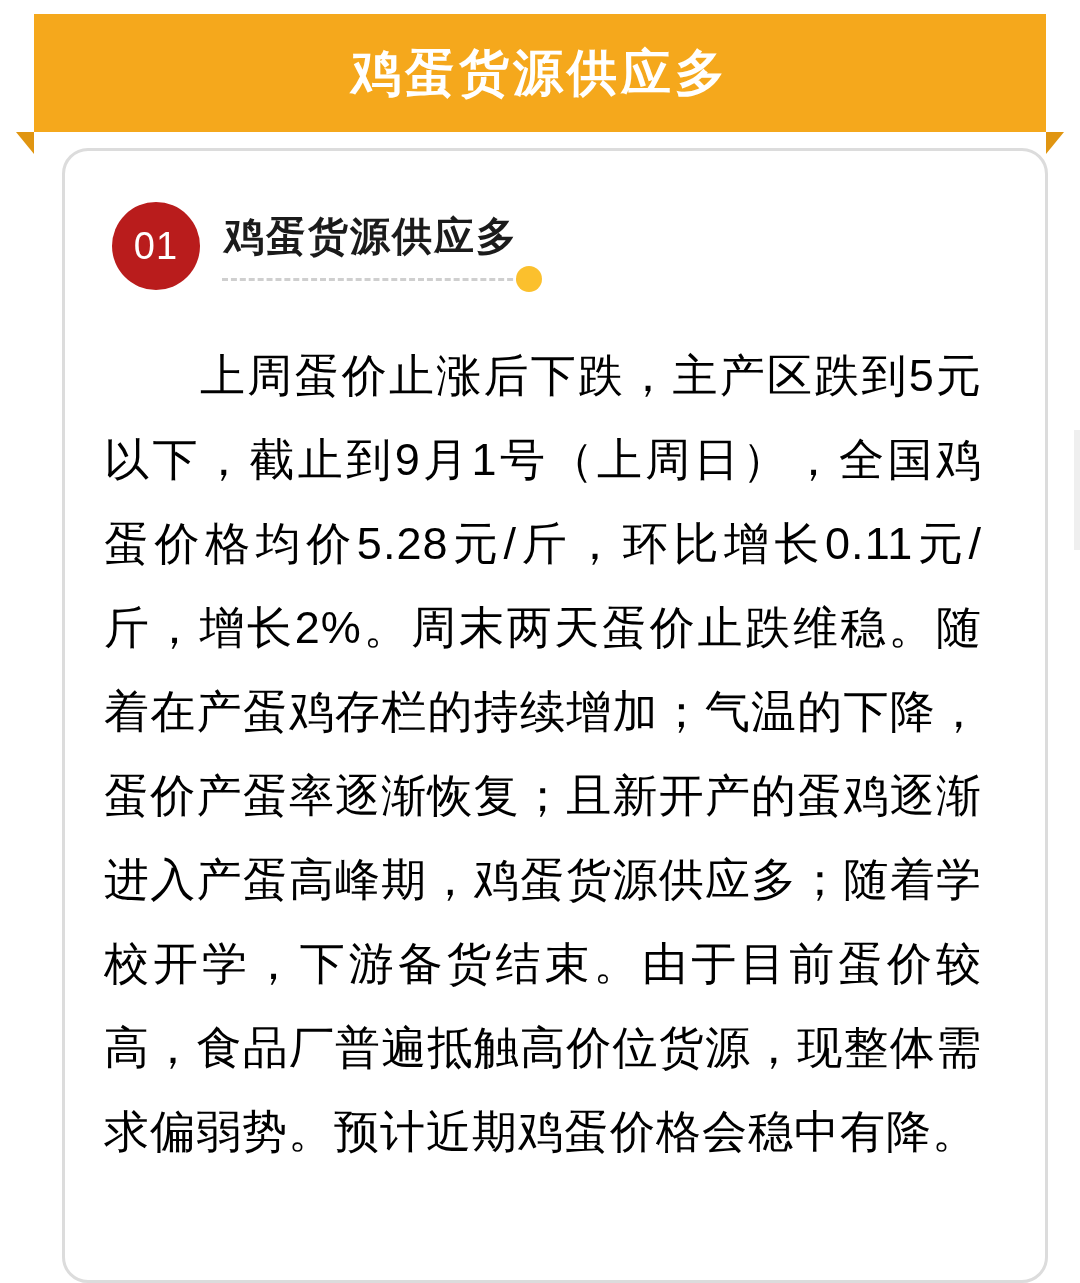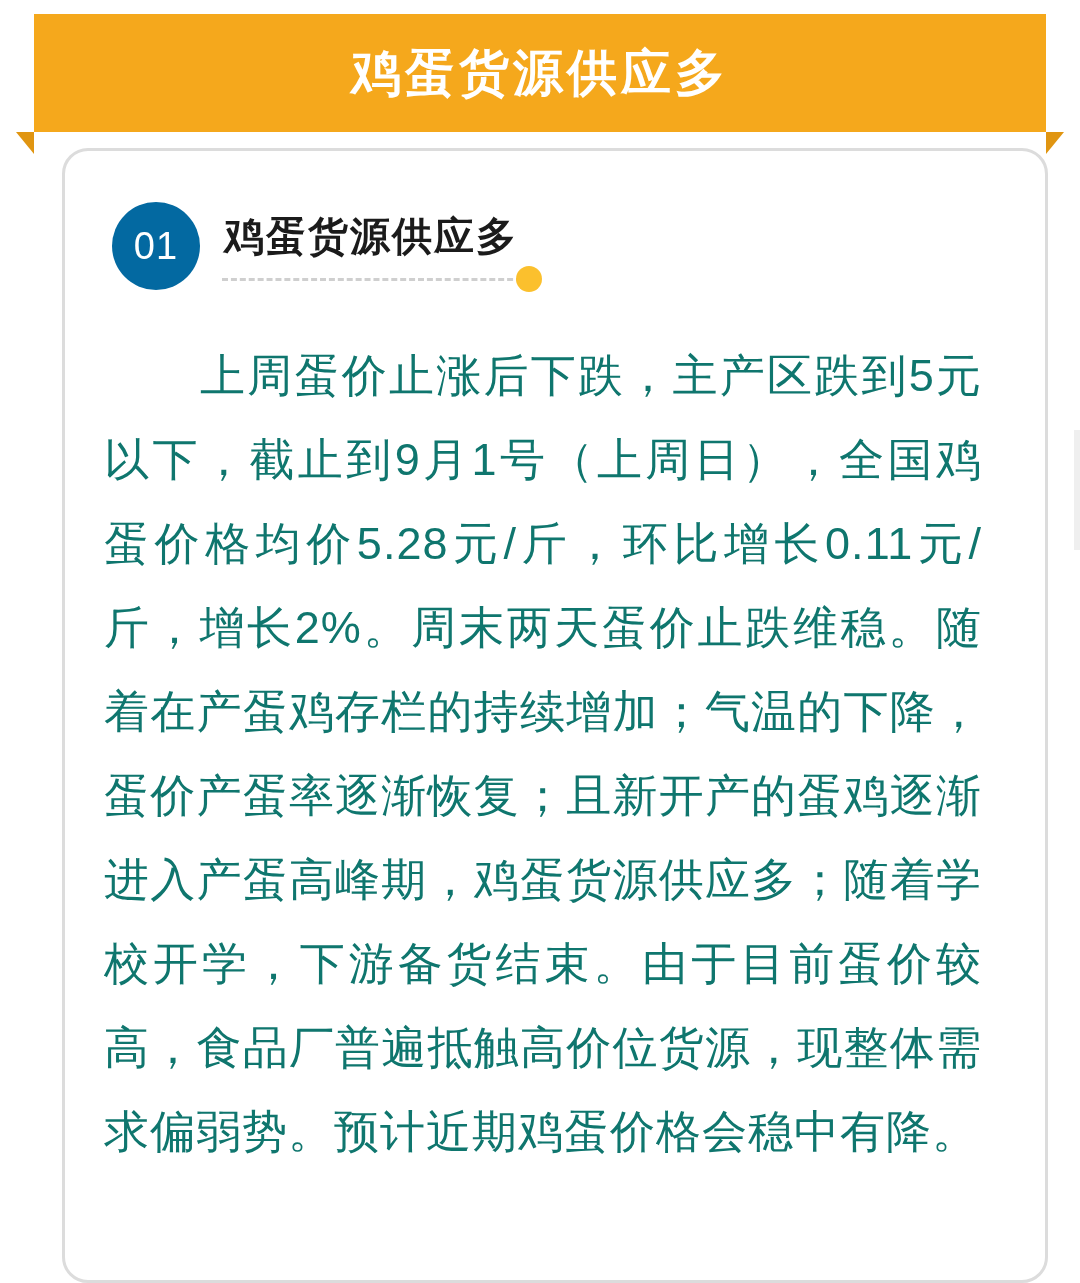--- a/index.html
+++ b/index.html
@@ -94,21 +94,21 @@
     width: 900px;
     height: 94px;
   }
   .badge {
     position: absolute;
     left: 0;
     top: 0;
     width: 88px;
     height: 88px;
     border-radius: 50%;
-    background: #0369a1;
+    background: #b91c1c;
     color: #ffffff;
     font-size: 38px;
     font-weight: normal;
     display: flex;
     align-items: center;
     justify-content: center;
     letter-spacing: 1px;
   }
   .section-title {
     position: absolute;
@@ -139,21 +139,21 @@
   }
 
   
   .body-text {
     position: absolute;
     left: 104px;
     top: 334px;
     width: 878px;
     font-size: 45px;
     line-height: 84px;
-    color: #0f766e;
+    color: #000000;
     text-align: justify;
     text-indent: 96px;
     letter-spacing: 1px;
     font-family: "Liberation Sans", "DejaVu Sans", sans-serif;
   }
 
   
   .right-sliver {
     position: absolute;
     right: 0;

